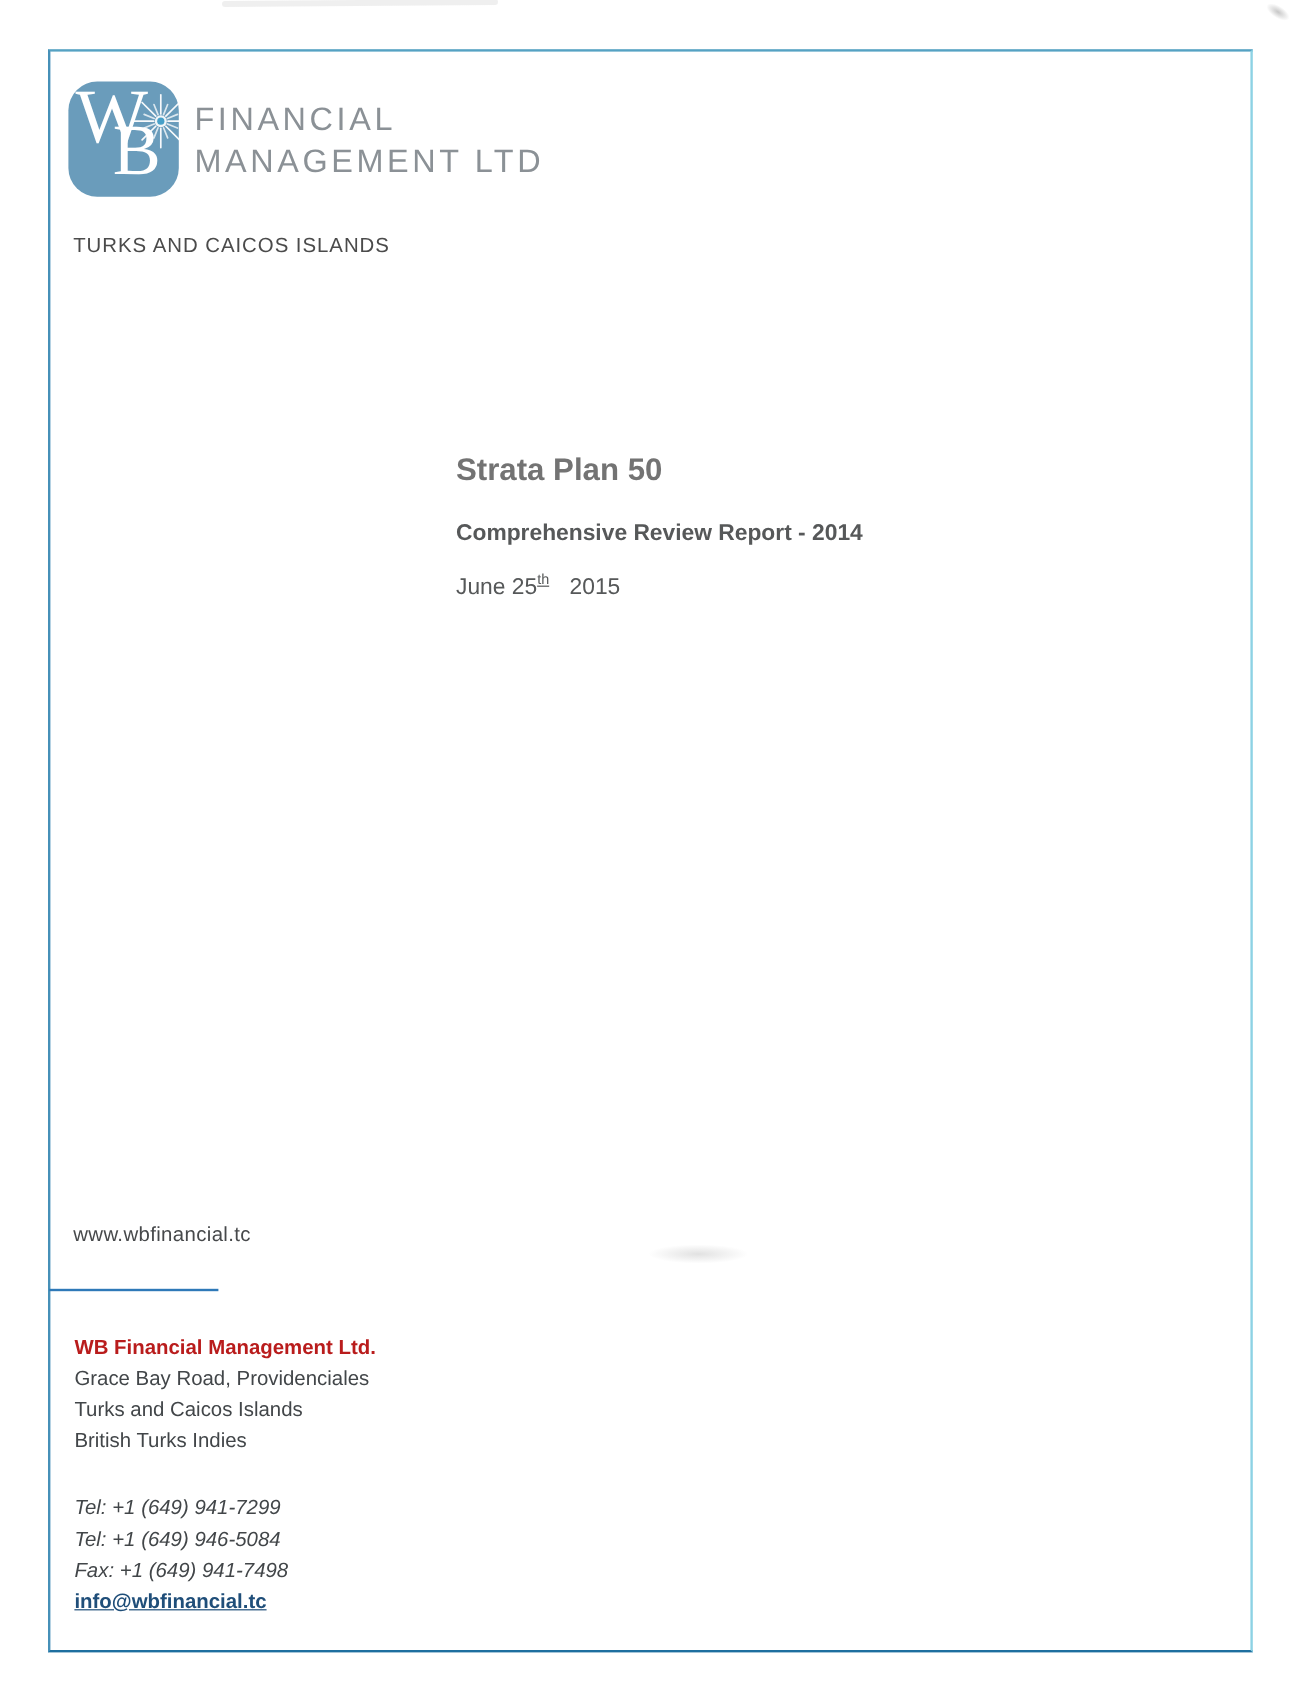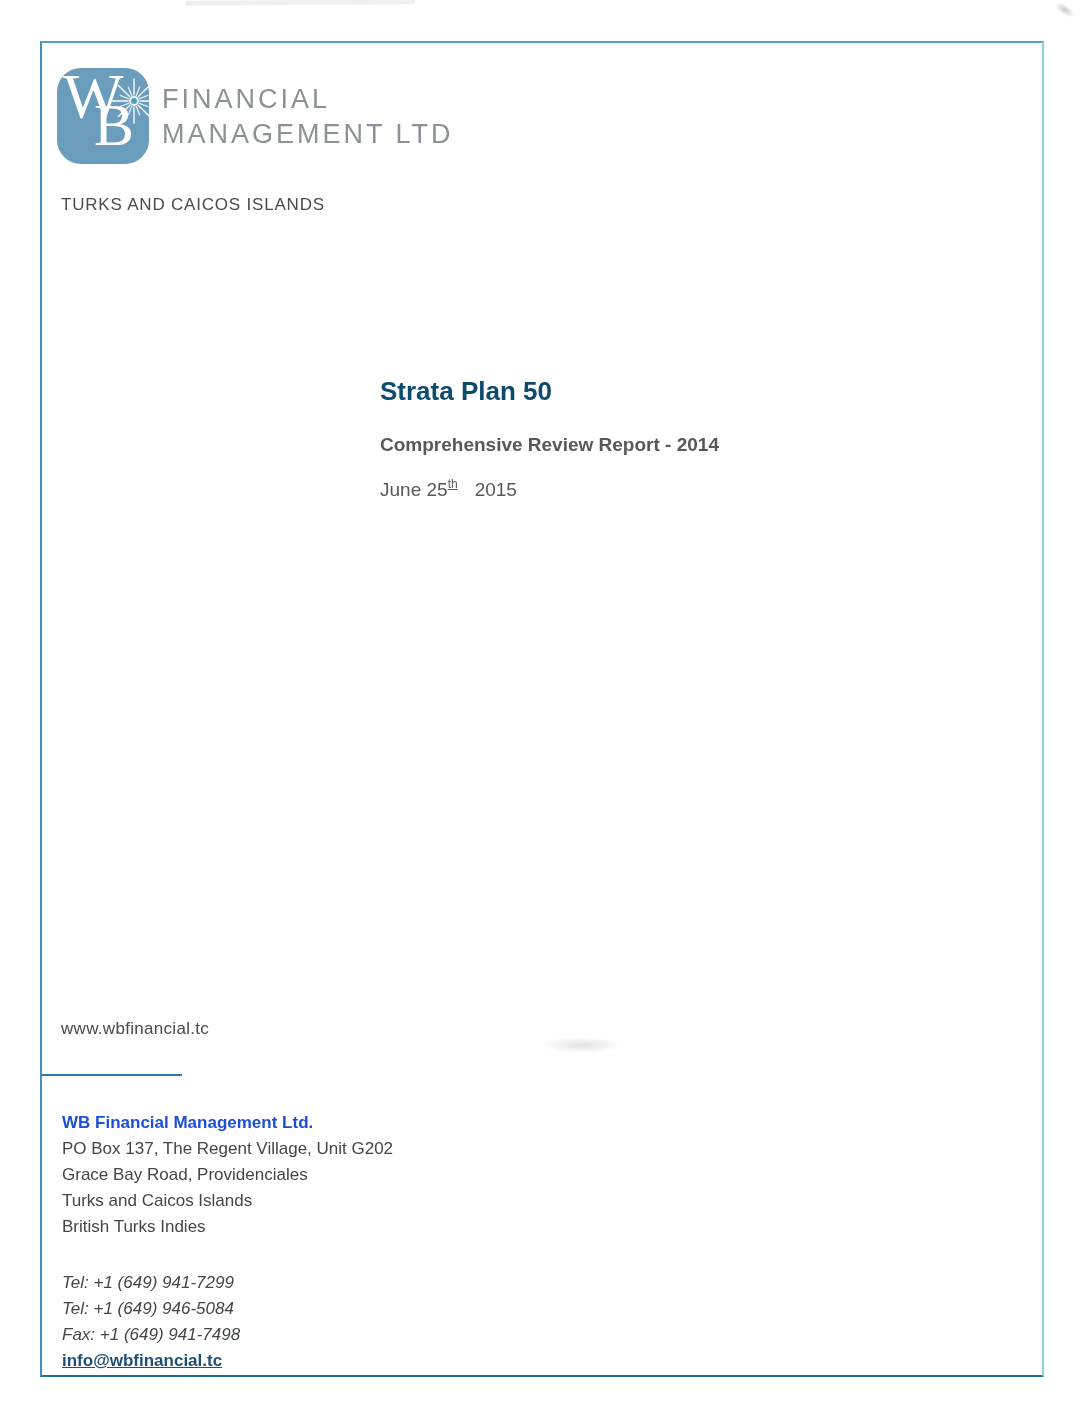--- a/index.html
+++ b/index.html
@@ -65,21 +65,21 @@
     position: absolute; left: 61px; top: 195px;
     font-size: 17px; letter-spacing: 0.8px;
     color: #4b4b4b;
   }
 
   
   .report-title {
     position: absolute; left: 380px; top: 376px;
     margin: 0;
     font-size: 26px; font-weight: bold;
-    color: #0c4a6e;
+    color: #737373;
   }
   .report-subtitle {
     position: absolute; left: 380px; top: 434px;
     margin: 0;
     font-size: 19px; font-weight: bold;
     color: #565859;
   }
   .report-date {
     position: absolute; left: 380px; top: 479px;
     margin: 0;
@@ -104,21 +104,21 @@
   .rule {
     position: absolute; left: 41px; top: 1074px;
     width: 141px; height: 2px;
     background: #2e79b8;
   }
   .footer {
     position: absolute; left: 62px; top: 1110px;
     font-size: 17px; line-height: 26px;
     color: #424649;
   }
-  .company { font-weight: bold; color: #1d4ed8; }
+  .company { font-weight: bold; color: #b91c1c; }
   .tel-block { margin-top: 30px; font-style: italic; }
   .email {
     font-weight: bold;
     color: #1f4e79;
     text-decoration: underline;
     cursor: pointer;
     display: inline-block;
   }
 
   
@@ -184,21 +184,20 @@
 
   <h1 class="report-title">Strata Plan 50</h1>
   <h2 class="report-subtitle">Comprehensive Review Report - 2014</h2>
   <p class="report-date"><span>June 25</span><sup>th</sup><span class="date-year">2015</span></p>
 
   <div class="website">www.wbfinancial.tc</div>
   <div class="rule"></div>
 
   <div class="footer">
     <div class="company">WB Financial Management Ltd.</div>
-    <div>PO Box 137, The Regent Village, Unit G202</div>
     <div>Grace Bay Road, Providenciales</div>
     <div>Turks and Caicos Islands</div>
     <div>British Turks Indies</div>
     <div class="tel-block">
       <div>Tel: +1 (649) 941-7299</div>
       <div>Tel: +1 (649) 946-5084</div>
       <div>Fax: +1 (649) 941-7498</div>
     </div>
     <a class="email">info@wbfinancial.tc</a>
   </div>

